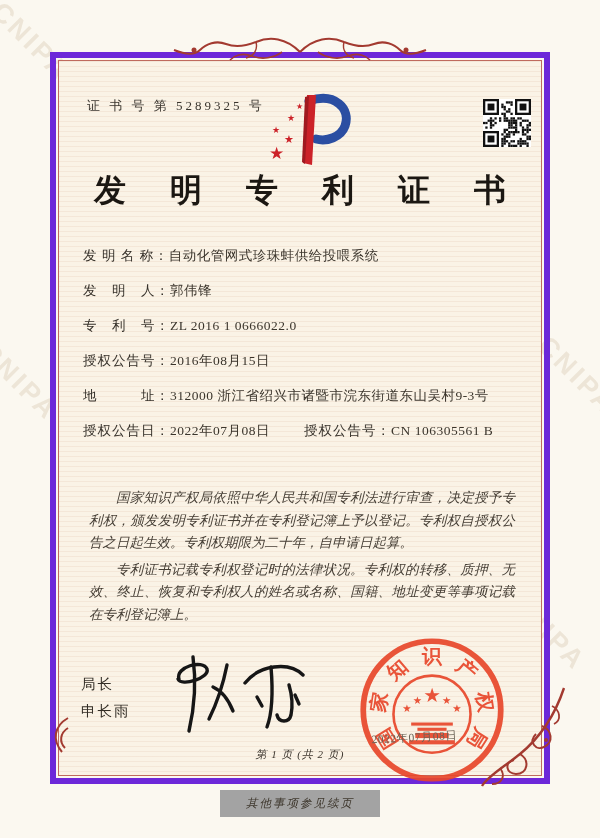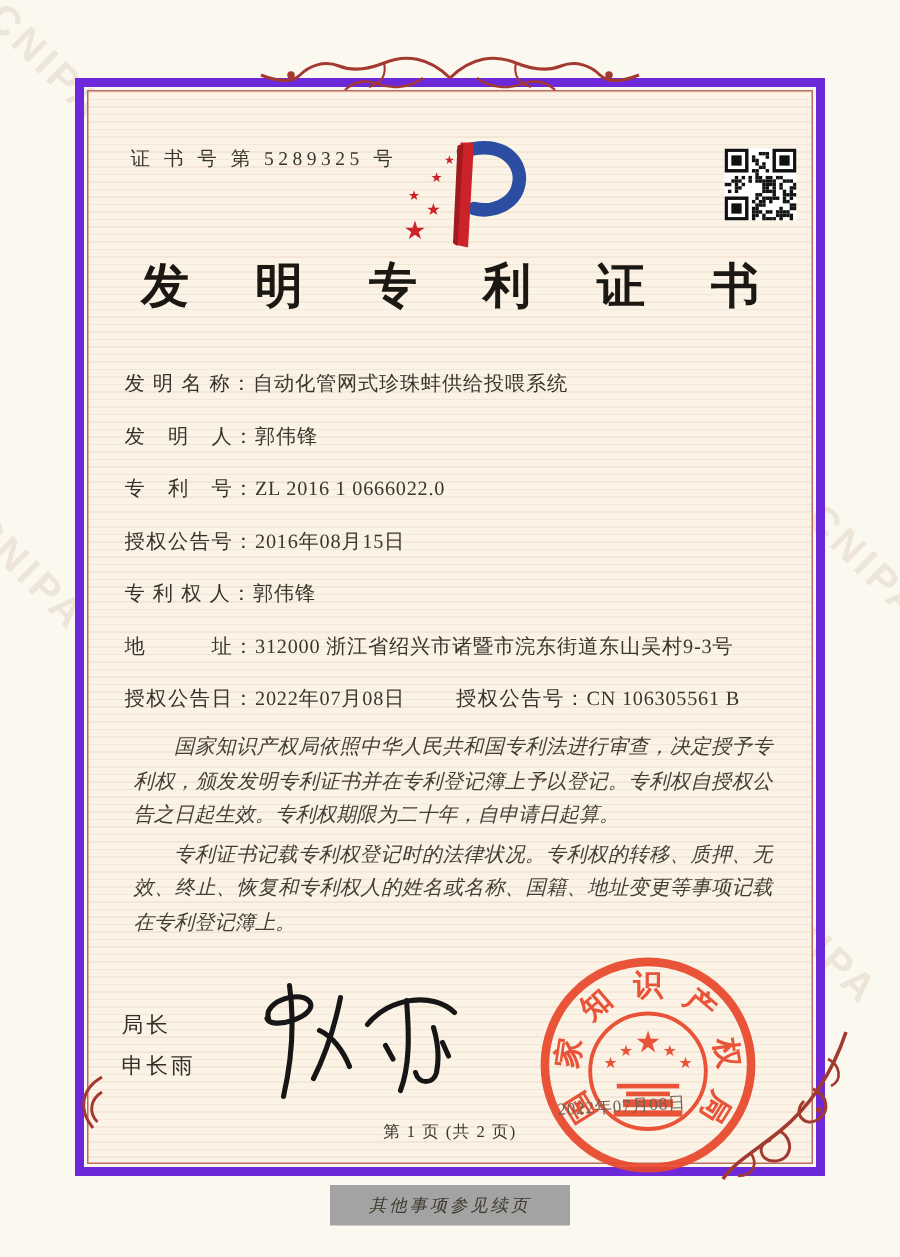--- a/index.html
+++ b/index.html
@@ -53,21 +53,21 @@
   }
   .paras p{margin:0 0 4px 0;text-indent:2em;}
   .signer{
     position:absolute;left:22px;top:610px;
     font-size:14.5px;line-height:27px;color:#332e26;letter-spacing:2px;
   }
   .sig-svg{position:absolute;left:106px;top:588px;}
   .seal{position:absolute;left:298px;top:574px;}
   .page-info{
     position:absolute;left:0;right:0;bottom:13px;text-align:center;
-    font-size:11px;letter-spacing:1px;color:#3c362e;
+    font-size:11px;letter-spacing:1px;color:#3c362e;font-style:italic;
   }
   .orn{position:absolute;pointer-events:none;}
   .orn-top{left:168px;top:28px;}
   .orn-bl{left:46px;top:716px;}
   .orn-br{left:476px;top:684px;}
   .footer-note{
     position:absolute;left:50%;top:790px;transform:translateX(-50%);
     background:#a3a3a3;padding:6px 26px;
     font-size:11.5px;font-style:italic;color:#3f382e;letter-spacing:2px;
     white-space:nowrap;
@@ -243,23 +243,20 @@
       <div class="frow">
         <span class="lab">发　明　人：</span><span class="val">郭伟锋</span>
       </div>
       <div class="frow">
         <span class="lab">专　利　号：</span><span class="val">ZL 2016 1 0666022.0</span>
       </div>
       <div class="frow">
         <span class="lab">授权公告号：</span><span class="val">2016年08月15日</span>
       </div>
       <div class="frow">
-        <span class="lab">专 利 权 人：</span><span class="val">郭伟锋</span>
-      </div>
-      <div class="frow">
         <span class="lab">地　　　址：</span><span class="val">312000 浙江省绍兴市诸暨市浣东街道东山吴村9-3号</span>
       </div>
       <div class="frow double">
         <span class="fgroup1">
           <span class="lab">授权公告日：</span><span class="val">2022年07月08日</span>
         </span>
         <span class="fgroup2">
           <span class="lab">授权公告号：</span><span class="val">CN 106305561 B</span>
         </span>
       </div>

